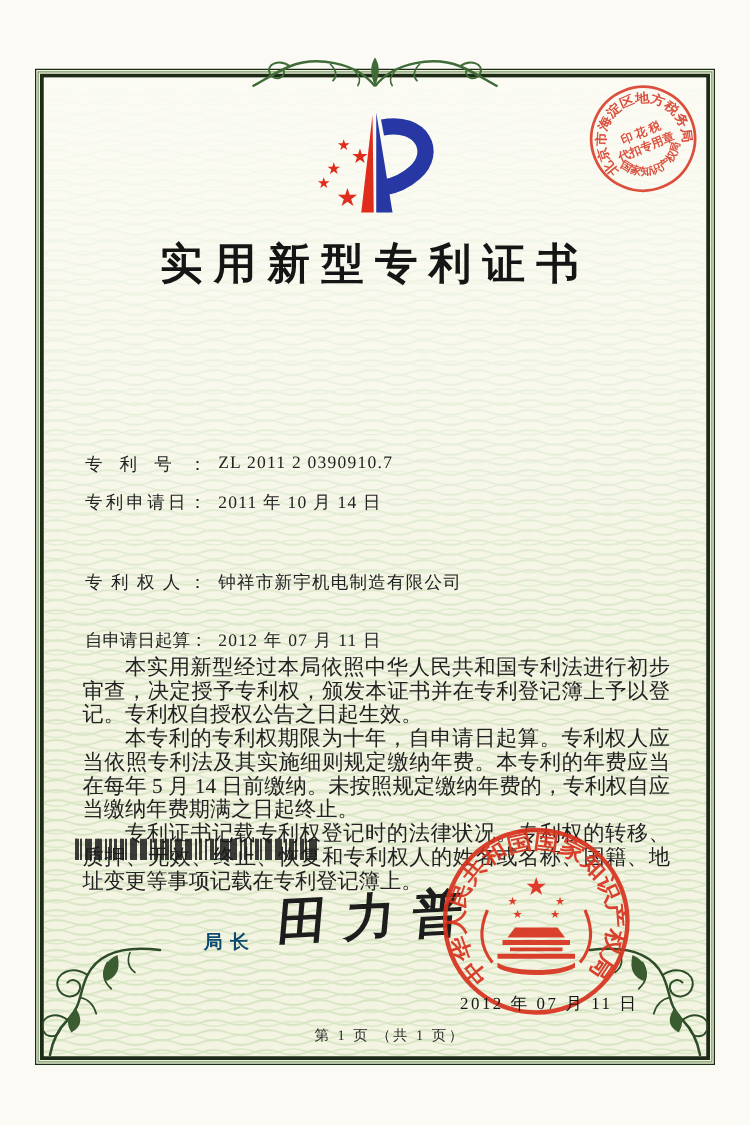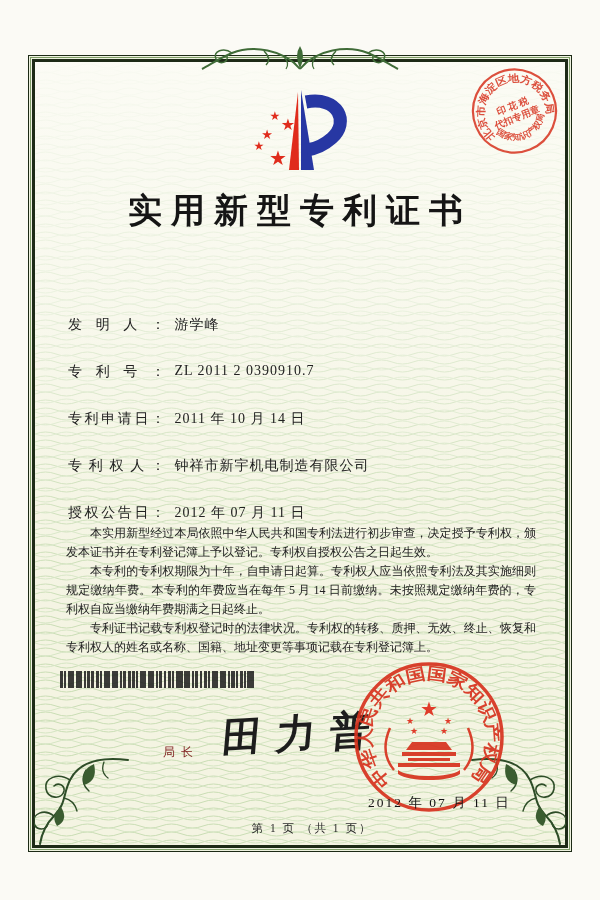--- a/index.html
+++ b/index.html
@@ -26,37 +26,37 @@
   
   .cert-no { position:absolute; left:68px; top:102px; font-size:13px; letter-spacing:3px; color:#2a2a2a; }
   .logo { position:absolute; left:240px; top:80px; width:120px; height:98px; }
   .title { position:absolute; left:0; top:188px; width:600px; text-align:center;
     font-size:34px; letter-spacing:9px; color:#151515; font-weight:600; }
 
   
   .field { position:absolute; left:68px; font-size:14px; color:#222; white-space:nowrap; }
   .flabel { display:inline-block; width:97px; text-align:justify; text-align-last:justify; vertical-align:top; }
   .fvalue { margin-left:6px; letter-spacing:1px; }
-  .f1{top:264px} .f2{top:316px} .f3{top:363px} .f4{top:410px} .f5{top:457px} .f6{top:504px}
-
-  
-  .bodytext { position:absolute; left:66px; top:524px; width:470px; font-size:12px;
+  .f1{top:264px} .f2{top:316px} .f3{top:363px} .f4{top:393px} .f5{top:457px} .f6{top:504px}
+
+  
+  .bodytext { position:absolute; left:66px; top:524px; width:470px; font-size:17px;
     line-height:19px; color:#222; text-align:justify; }
   .bodytext p { text-indent:2em; }
 
   
   .barcode { position:absolute; left:60px; top:671px; width:196px; height:17px;
     background:
       repeating-linear-gradient(90deg,#1b1b1b 0 2px,transparent 2px 4px),
       repeating-linear-gradient(90deg,#1b1b1b 0 3px,transparent 3px 9px),
       repeating-linear-gradient(90deg,transparent 0 5px,#1b1b1b 5px 6px,transparent 6px 13px);
     opacity:.85; }
 
   
-  .director { position:absolute; left:163px; top:744px; font-size:12px; letter-spacing:6px; color:#7f1d1d; }
+  .director { position:absolute; left:163px; top:744px; font-size:15px; letter-spacing:6px; color:#0c4a6e;font-weight:bold; }
   .signature { position:absolute; left:222px; top:706px; font-size:40px; letter-spacing:14px;
     color:#1d1d1d; transform:rotate(-3deg) skewX(-8deg); font-weight:600; }
 
   
   .seal-big { position:absolute; left:350px; top:658px; width:160px; height:160px; opacity:.92; }
   .seal-tax { position:absolute; left:466px; top:62px; width:98px; height:100px; opacity:.85; }
   .issue-date { position:absolute; left:368px; top:794px; font-size:13.5px; letter-spacing:2px; color:#141414; }
 
   .footer { position:absolute; left:12px; top:821px; width:600px; text-align:center;
     font-size:11.5px; letter-spacing:2px; color:#2a2a2a; }
@@ -135,38 +135,34 @@
     <path d="M66,22 C98,16 110,42 92,58 C83,66 74,69 67,70" fill="none" stroke-width="13" stroke="#2737a3"></path>
     <text class="star" x="35" y="40" font-size="12" text-anchor="middle">★</text>
     <text class="star" x="48" y="50" font-size="16" text-anchor="middle">★</text>
     <text class="star" x="27" y="59" font-size="13" text-anchor="middle">★</text>
     <text class="star" x="19" y="70" font-size="12" text-anchor="middle">★</text>
     <text class="star" x="38" y="85" font-size="20" text-anchor="middle">★</text>
   </svg>
 
   <div class="title">实用新型专利证书</div>
 
-  <div class="field f2">
-    <span class="flabel">发明人：</span>
-    <span class="fvalue">游学峰</span>
-  </div>
   <div class="field f3">
     <span class="flabel">专利号：</span>
     <span class="fvalue">ZL 2011 2 0390910.7</span>
   </div>
   <div class="field f4">
     <span class="flabel">专利申请日：</span>
     <span class="fvalue">2011 年 10 月 14 日</span>
   </div>
   <div class="field f5">
     <span class="flabel">专利权人：</span>
     <span class="fvalue">钟祥市新宇机电制造有限公司</span>
   </div>
   <div class="field f6">
-    <span class="flabel">授权公告日：</span>
+    <span class="flabel">自申请日起算：</span>
     <span class="fvalue">2012 年 07 月 11 日</span>
   </div>
 
   <div class="bodytext">
     <p>本实用新型经过本局依照中华人民共和国专利法进行初步审查，决定授予专利权，颁发本证书并在专利登记簿上予以登记。专利权自授权公告之日起生效。</p>
     <p>本专利的专利权期限为十年，自申请日起算。专利权人应当依照专利法及其实施细则规定缴纳年费。本专利的年费应当在每年 5 月 14 日前缴纳。未按照规定缴纳年费的，专利权自应当缴纳年费期满之日起终止。</p>
     <p>专利证书记载专利权登记时的法律状况。专利权的转移、质押、无效、终止、恢复和专利权人的姓名或名称、国籍、地址变更等事项记载在专利登记簿上。</p>
   </div>
 
   <div class="barcode"></div>

